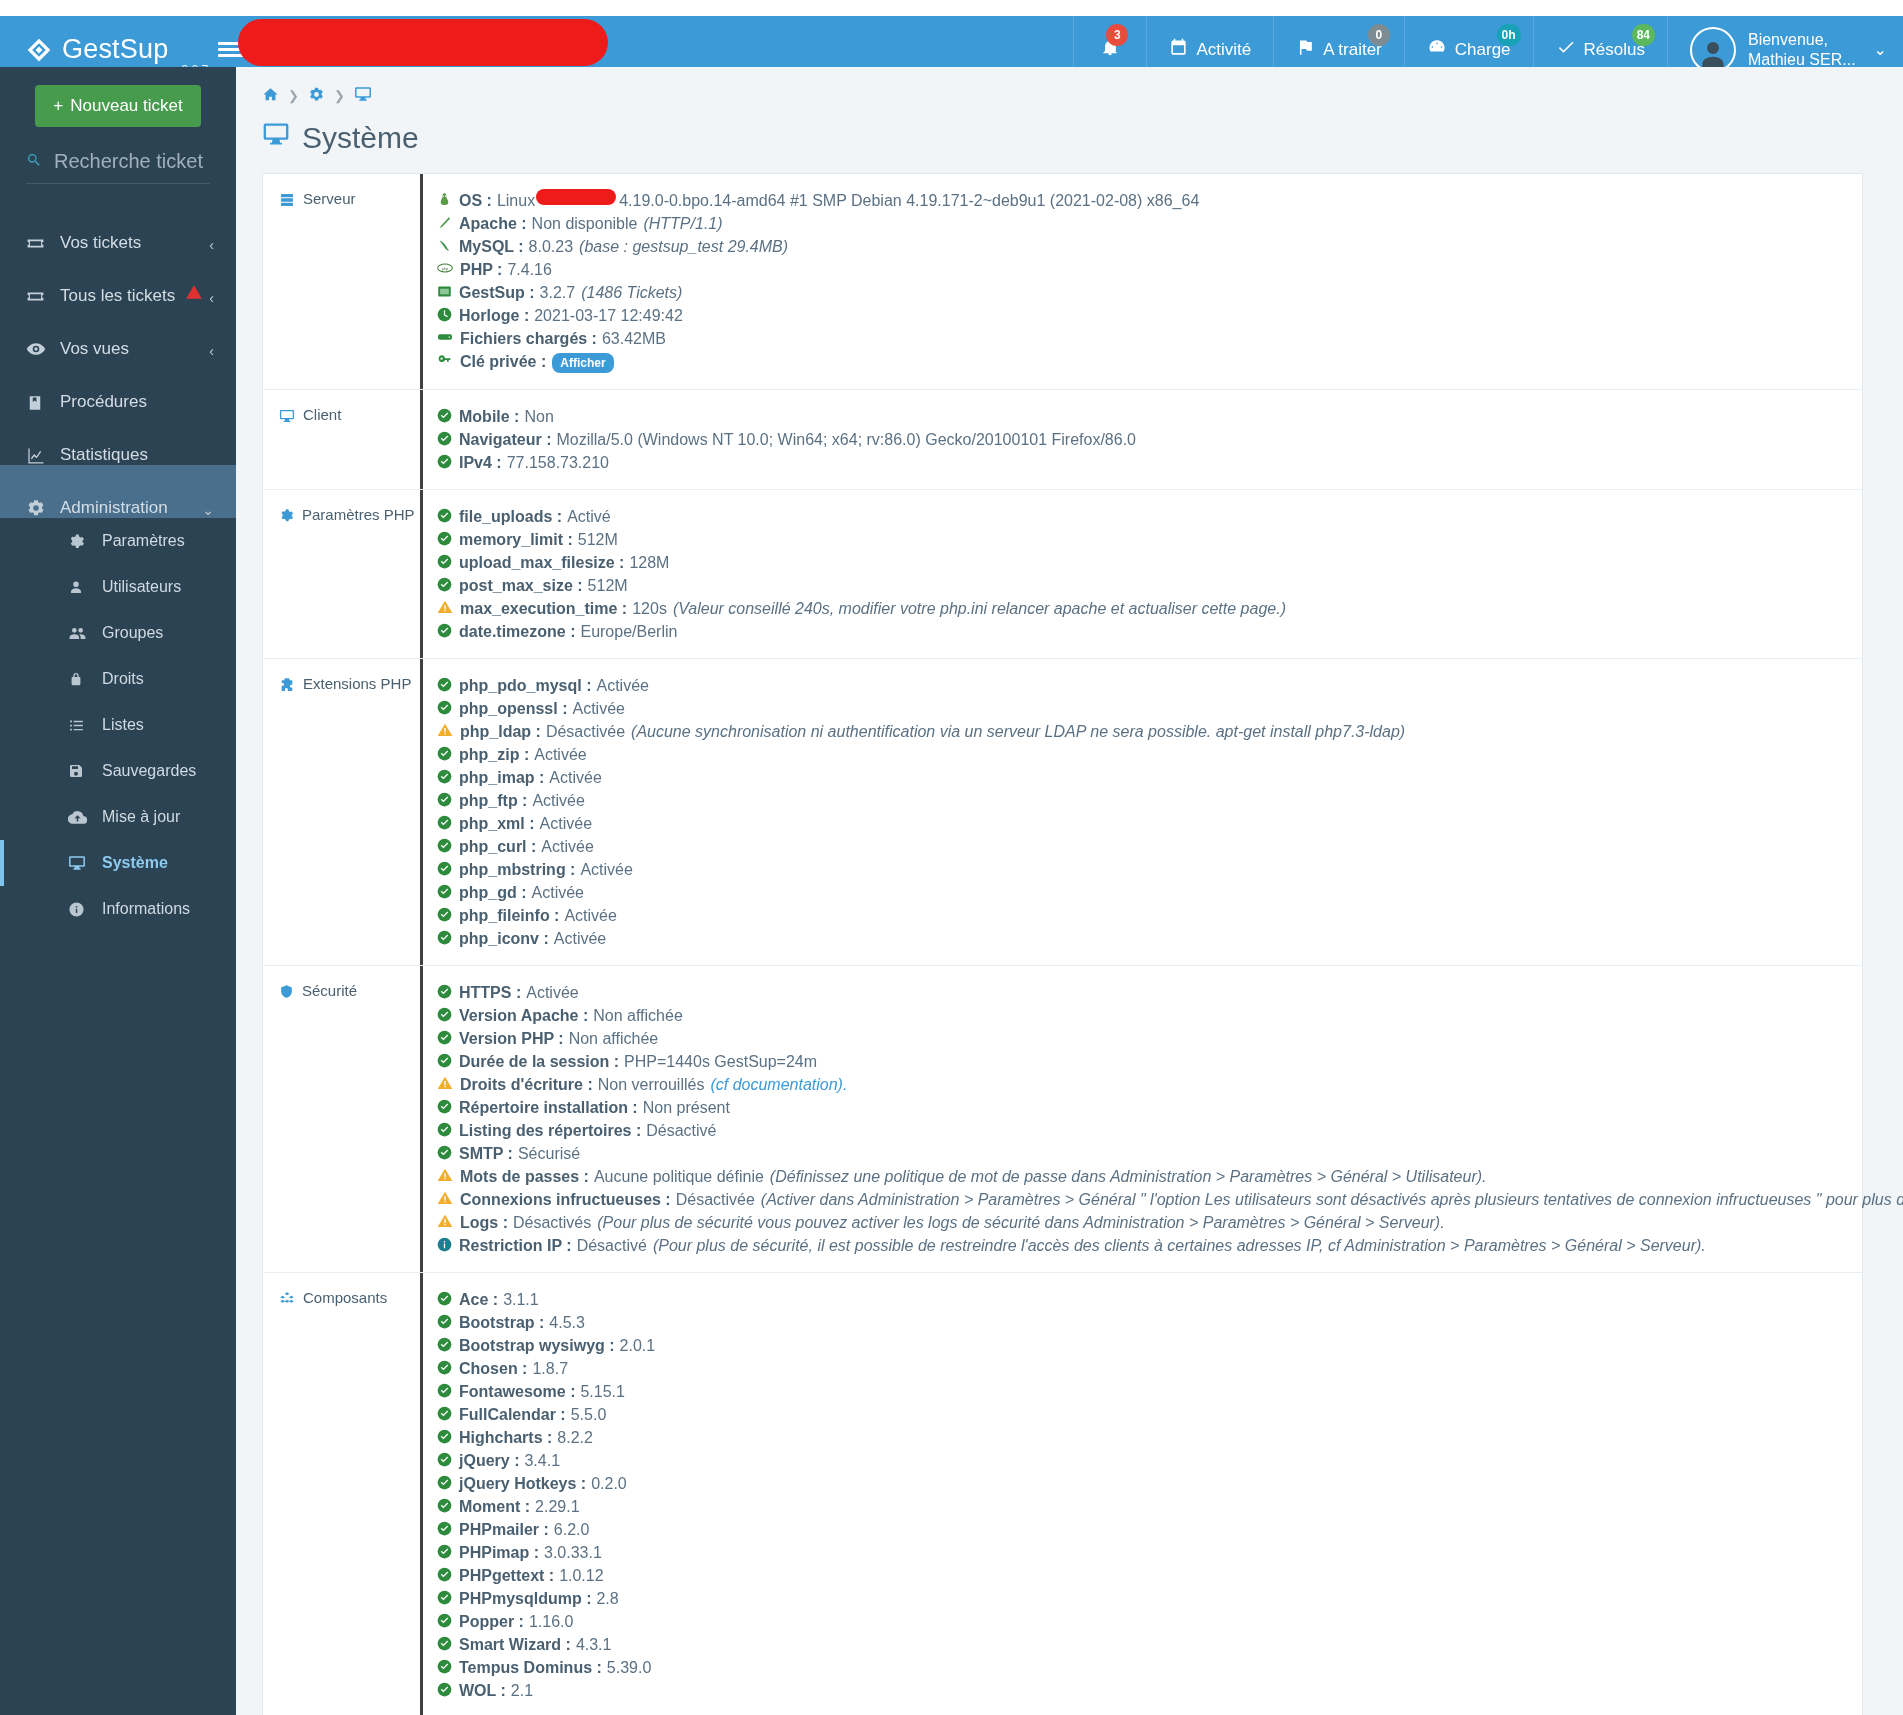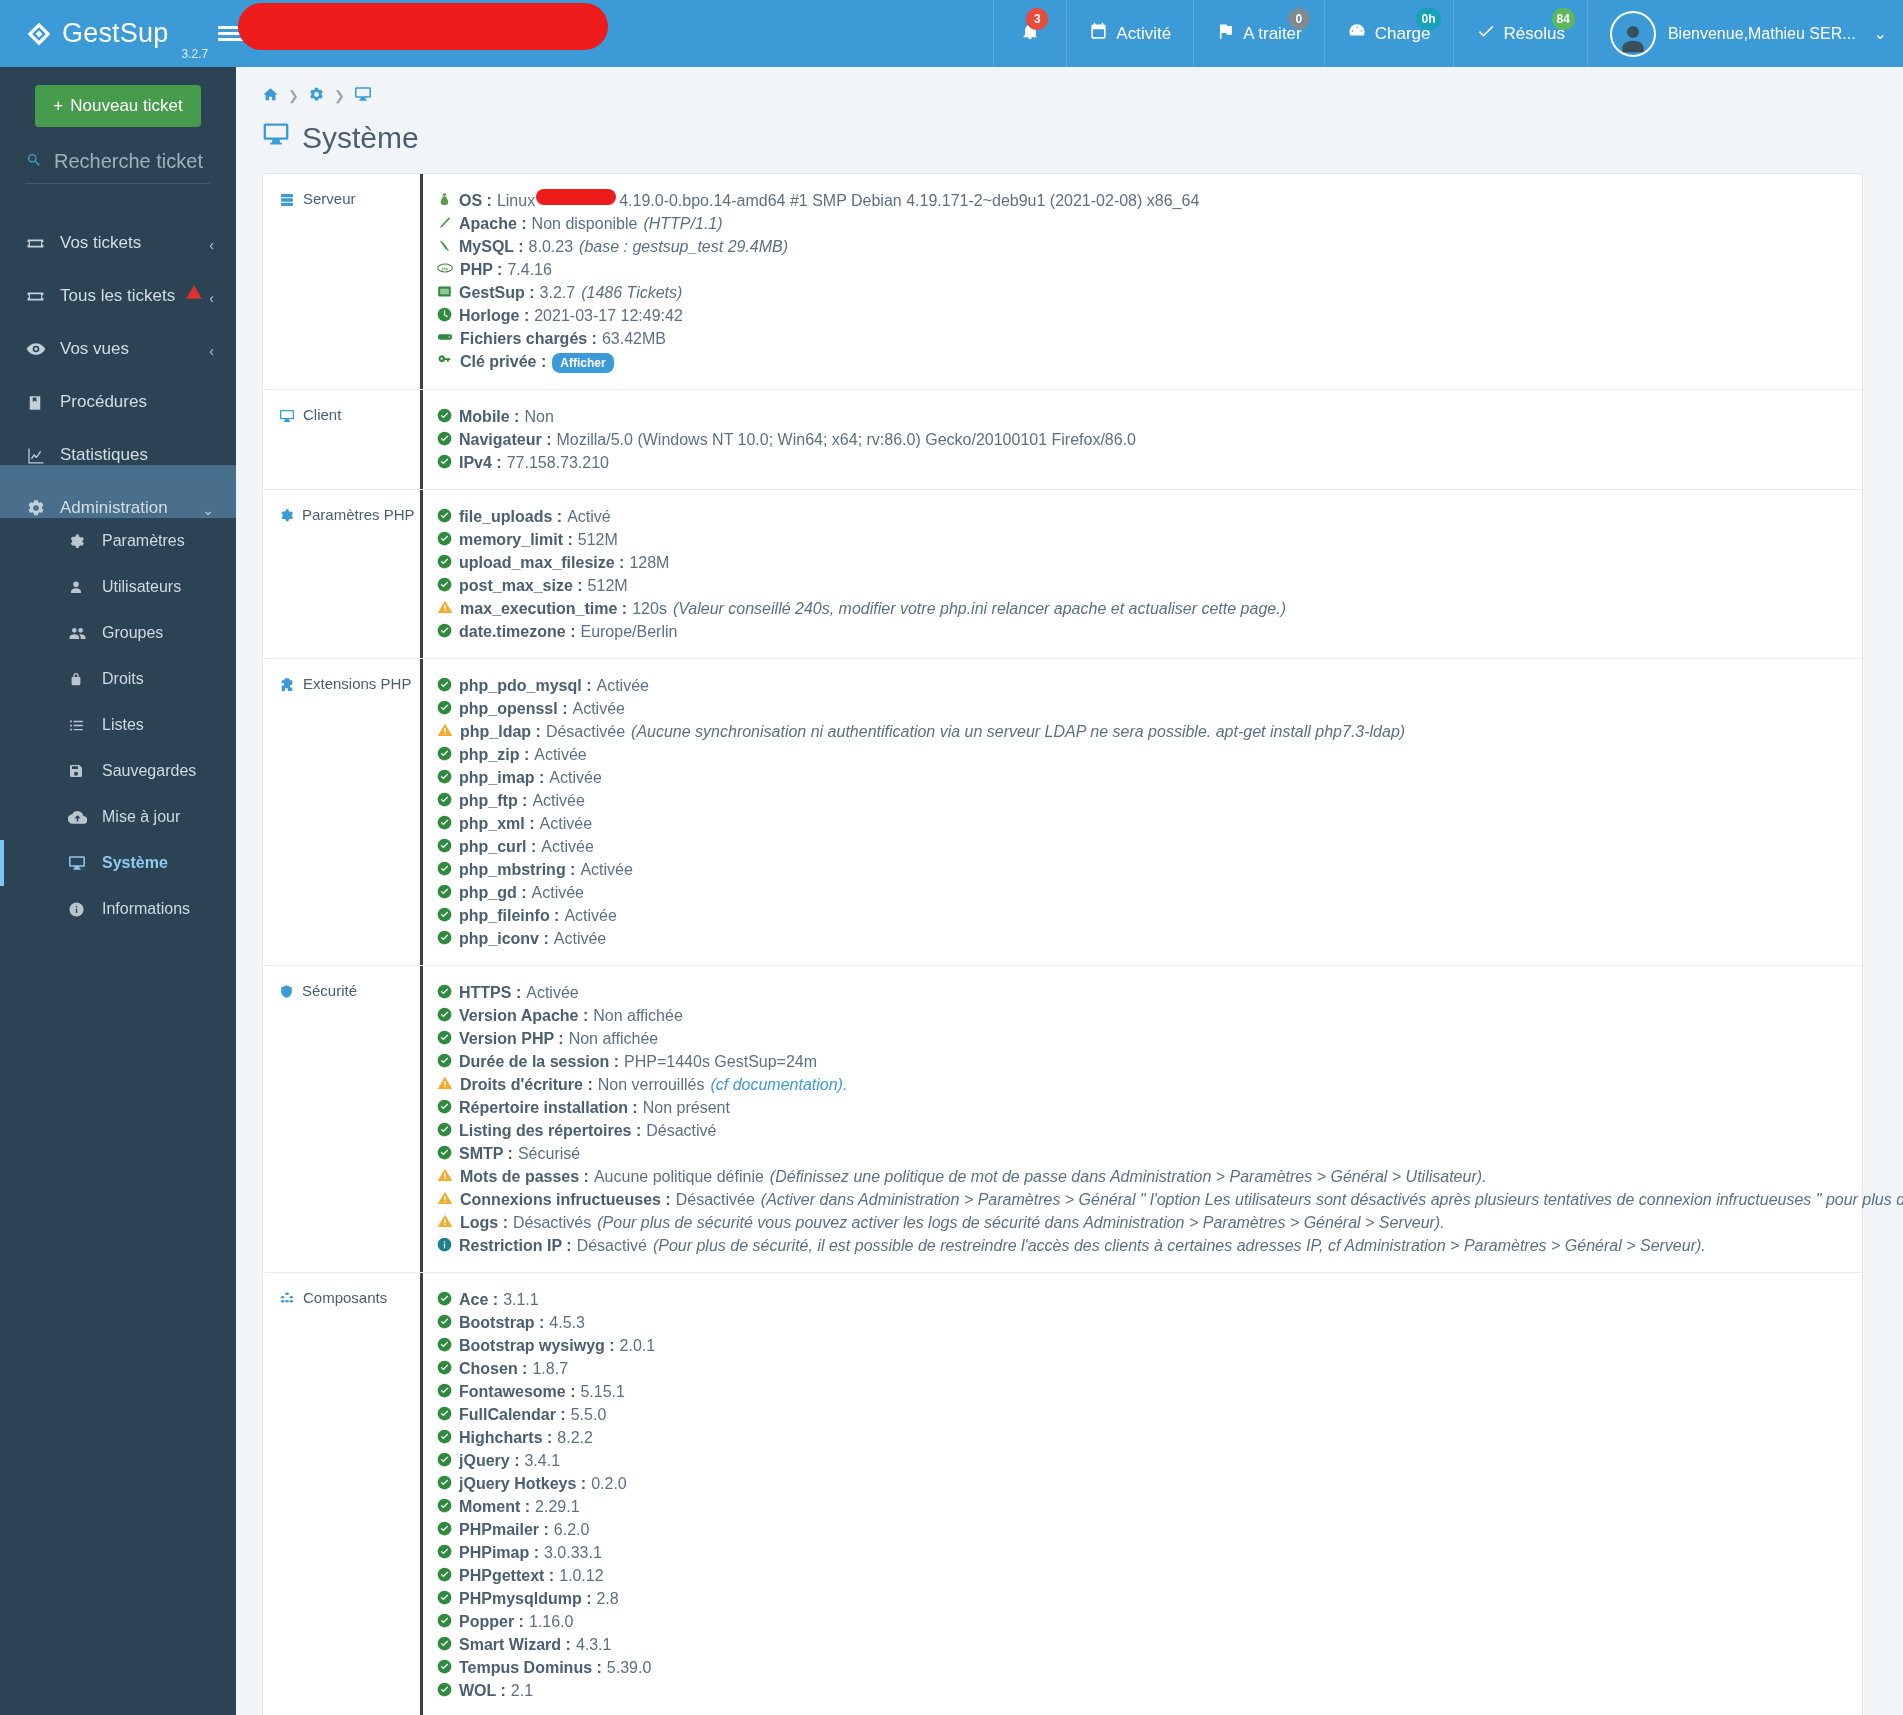--- a/index.html
+++ b/index.html
@@ -7,21 +7,21 @@
   body {
     width:1903px; height:1715px;
     background:#ffffff;
     font-family:"Liberation Sans", sans-serif;
     font-size:16px;
     color:#4a6070;
     overflow:hidden;
   }
   
   .topbar {
-    position:absolute; top:0; left:0; width:1903px; height:67px;
+    position:absolute; top:16px; left:0; width:1903px; height:67px;
     background:#3c9ad7; display:flex; align-items:stretch;gap:24px;
   }
   .brand {
     width:236px; height:67px; background:#3c9ad7;
     display:flex; align-items:center; padding-left:26px; gap:10px;
   }
   .brand-logo { width:26px; height:26px; color:#fff; }
   .brand-name { color:#fff; font-size:27px; letter-spacing:.2px; }
   .brand-ver { color:#dff0fb; font-size:12px; margin-left:3px; align-self:flex-end; padding-bottom:6px;}
   .hamburger { width:44px; display:flex; align-items:center; justify-content:center; cursor:pointer;}
@@ -46,21 +46,21 @@
   .badge.grey { background:#7d8b92; right:14px; }
   .badge.teal { background:#17a2b8; right:12px; }
   .badge.green { background:#5cb85c; right:12px; }
   .tn.bell { padding:0 26px; }
   .tn.user { padding:0 16px 0 22px; gap:12px; }
   .avatar {
     width:46px; height:46px; border-radius:50%; border:2px solid #fff;
     display:flex; align-items:center; justify-content:center; overflow:hidden;
   }
   .avatar svg { width:34px; height:34px; fill:#3a4f5c; position:relative; top:4px;}
-  .welcome { display:flex; flex-direction:row; line-height:1.25; font-size:16px;}
+  .welcome { display:flex; flex-direction:column; line-height:1.25; font-size:16px;}
   .caret-down { margin-left:6px; font-size:16px; }
 
   
   .sidebar {
     position:absolute; top:67px; left:0; width:236px; height:871px;
     background:#2c4354; color:#cfd9e0;
   }
   .newticket-wrap { padding:18px 0 0 0; display:flex; justify-content:center; }
   .newticket {
     background:#479b4d; color:#fff; border:none; border-radius:4px;

